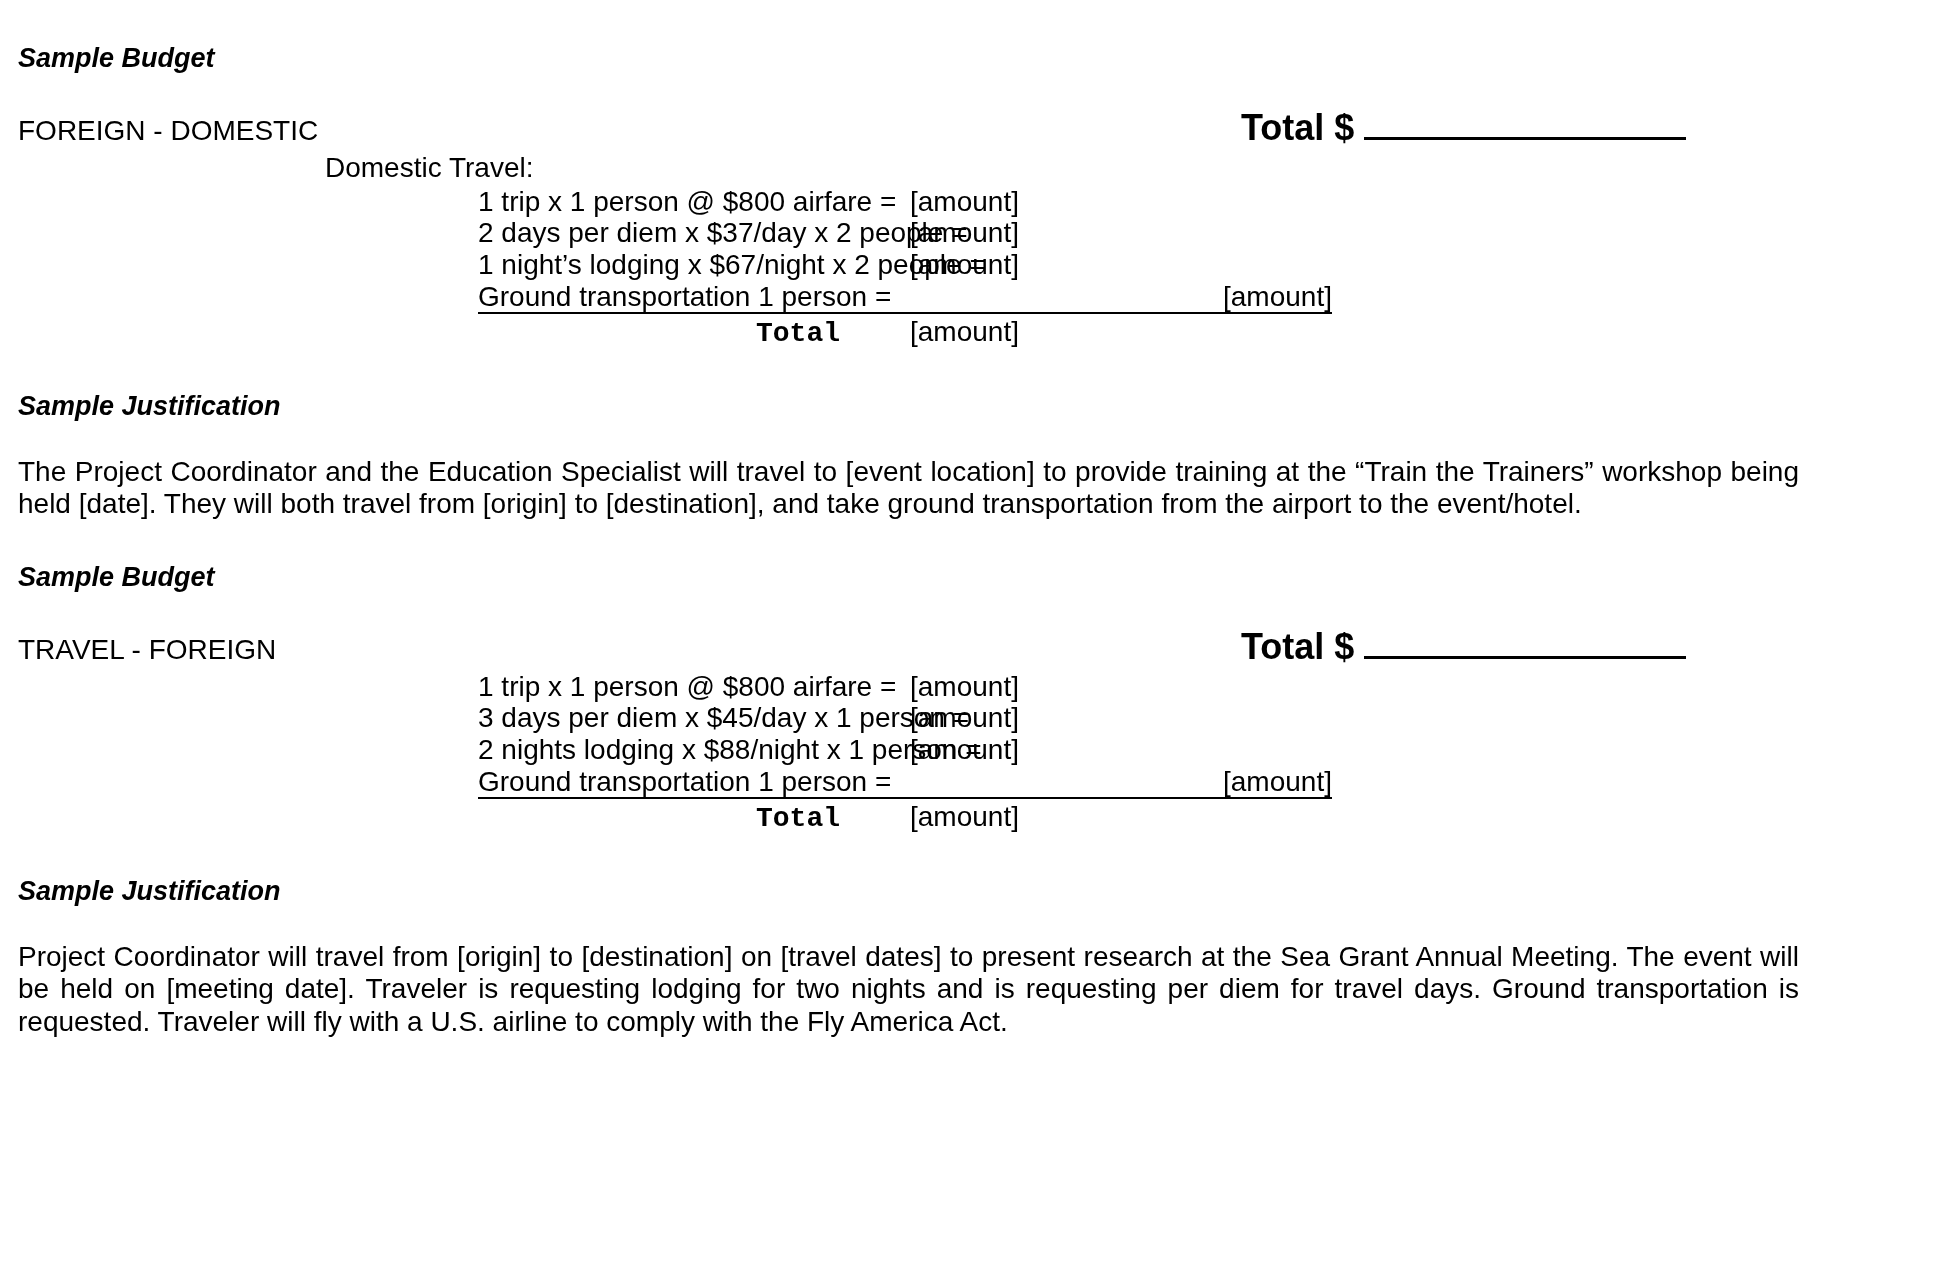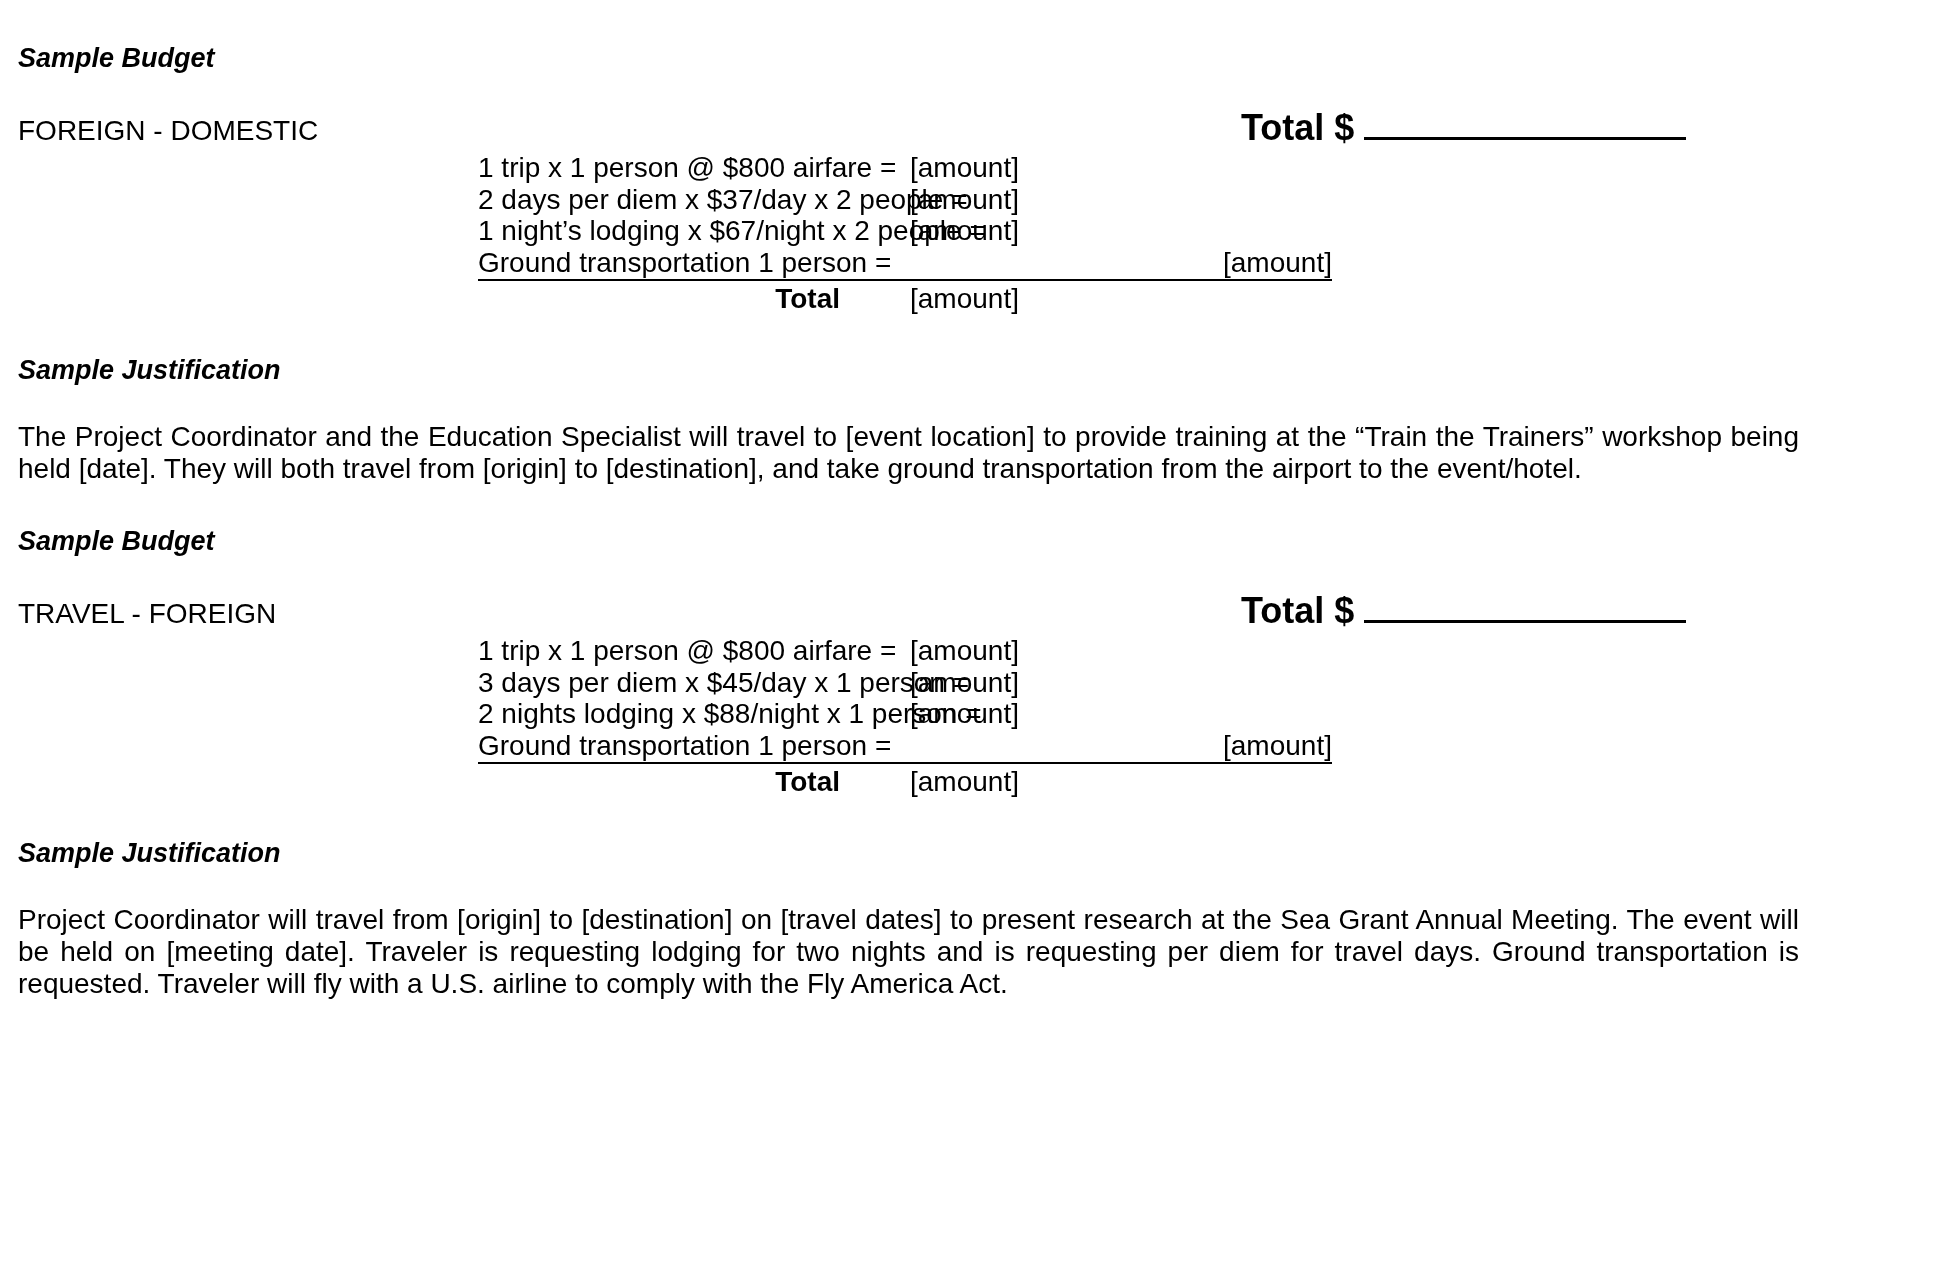--- a/index.html
+++ b/index.html
@@ -104,20 +104,21 @@
     margin-left: 460px;
     margin-top: 2px;
   }
   .total-label {
     width: 432px;
     flex: 0 0 auto;
     text-align: right;
     font-weight: bold;
     padding-right: 70px;
     box-sizing: border-box;
+    font-family: Liberation Mono, monospace;
   }
 
   
   .justification {
     font-size: 28px;
     line-height: 1.15;
     text-align: justify;
     text-justify: inter-word;
     margin: 0;
     padding-right: 62px;
@@ -133,20 +134,21 @@
     <div class="spacer-md"></div>
 
     <div class="budget-block">
       <div class="budget-title-row">
         <span class="budget-title">FOREIGN - DOMESTIC</span>
         <span class="budget-total-wrap">
           <span class="budget-total-label">Total $</span>
           <span class="budget-total-blank"></span>
         </span>
       </div>
+      <div class="budget-subhead">Domestic Travel:</div>
       <div class="line-items">
         <div class="line-item">
           <span class="li-desc">1 trip x 1 person @ $800 airfare =</span>
           <span class="li-amount">[amount]</span>
         </div>
         <div class="line-item">
           <span class="li-desc">2 days per diem x $37/day x 2 people =</span>
           <span class="li-amount">[amount]</span>
         </div>
         <div class="line-item">

